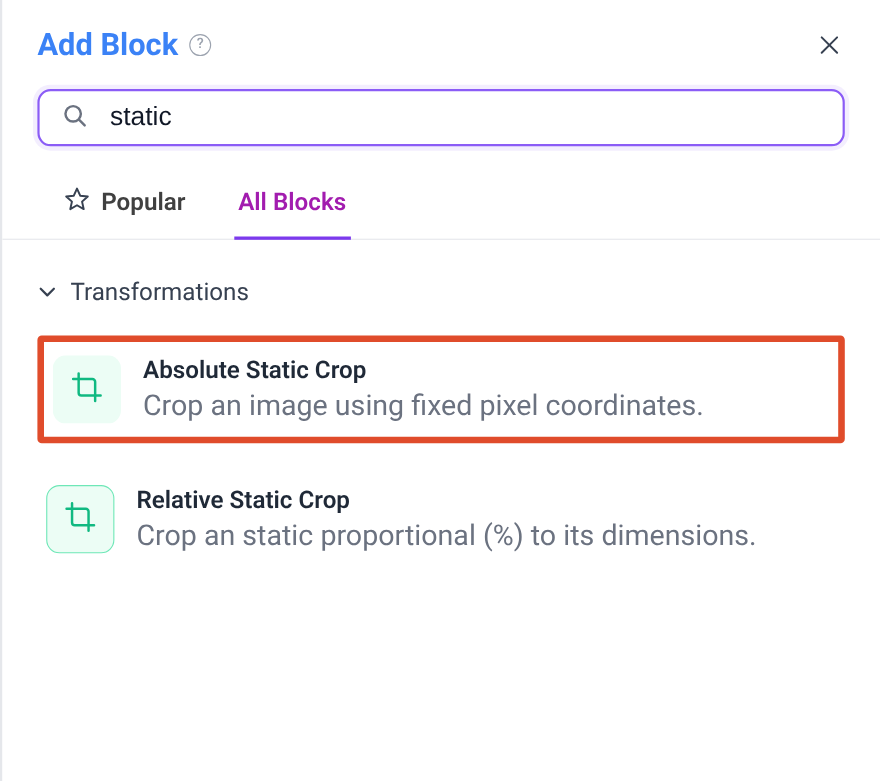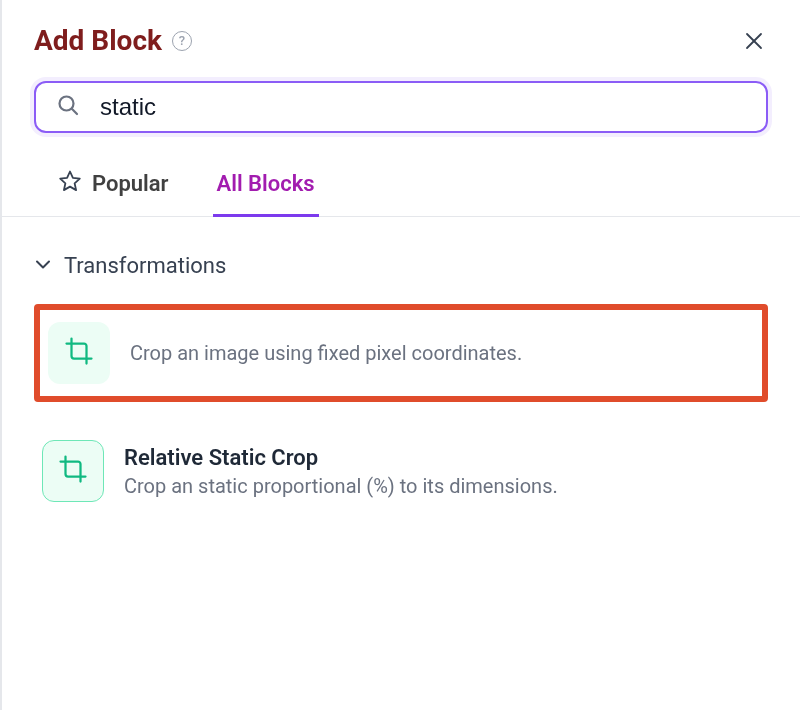--- a/index.html
+++ b/index.html
@@ -25,21 +25,21 @@
       margin-bottom: 24px;
     }
     .header-left {
       display: flex;
       align-items: center;
       gap: 10px;
     }
     .title {
       font-size: 28px;
       font-weight: 700;
-      color: #7f1d1d;
+      color: #3b82f6;
     }
     .help-icon {
       width: 20px;
       height: 20px;
       border: 1.5px solid #9ca3af;
       border-radius: 50%;
       display: flex;
       align-items: center;
       justify-content: center;
       color: #9ca3af;
@@ -163,21 +163,21 @@
       display: flex;
       flex-direction: column;
       gap: 4px;
     }
     .block-title {
       font-size: 22px;
       font-weight: 600;
       color: #1f2937;
     }
     .block-desc {
-      font-size: 20px;
+      font-size: 26px;
       font-weight: 400;
       color: #6b7280;
     }
   </style>
 </head>
 <body>
 
 <div class="container">
   <div class="header">
     <div class="header-left">
@@ -229,20 +229,21 @@
     <div class="block-item highlighted">
       <div class="block-icon-wrapper">
         <span class="crop-icon">
           <svg width="30" height="30" viewBox="0 0 24 24" fill="none" stroke="currentColor" stroke-width="1.8" stroke-linecap="round">
             <path d="M6 2v14a2 2 0 0 0 2 2h14"></path>
             <path d="M18 22V8a2 2 0 0 0-2-2H2"></path>
           </svg>
         </span>
       </div>
       <div class="block-text">
+        <div class="block-title">Absolute Static Crop</div>
         <div class="block-desc">Crop an image using fixed pixel coordinates.</div>
       </div>
     </div>
 
     <div class="block-item">
       <div class="block-icon-wrapper">
         <span class="crop-icon">
           <svg width="30" height="30" viewBox="0 0 24 24" fill="none" stroke="currentColor" stroke-width="1.8" stroke-linecap="round">
             <path d="M6 2v14a2 2 0 0 0 2 2h14"></path>
             <path d="M18 22V8a2 2 0 0 0-2-2H2"></path>

